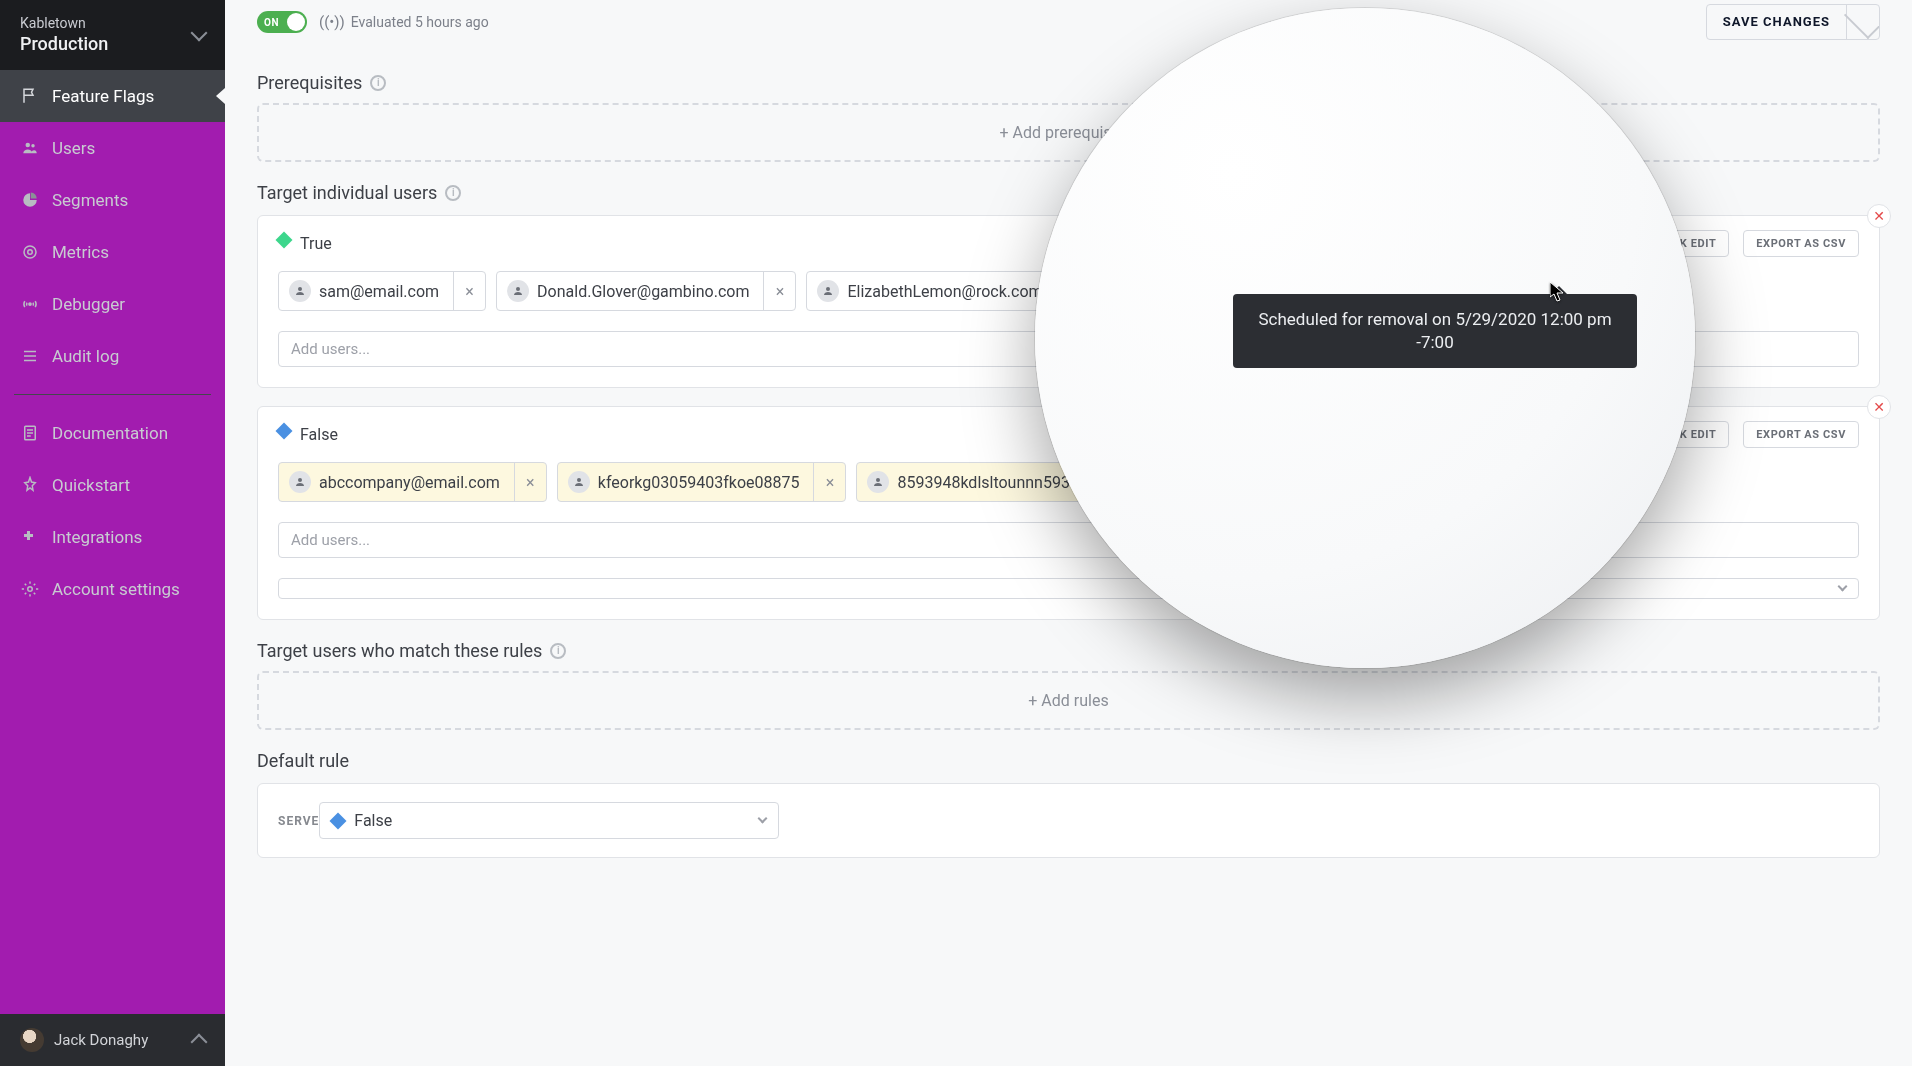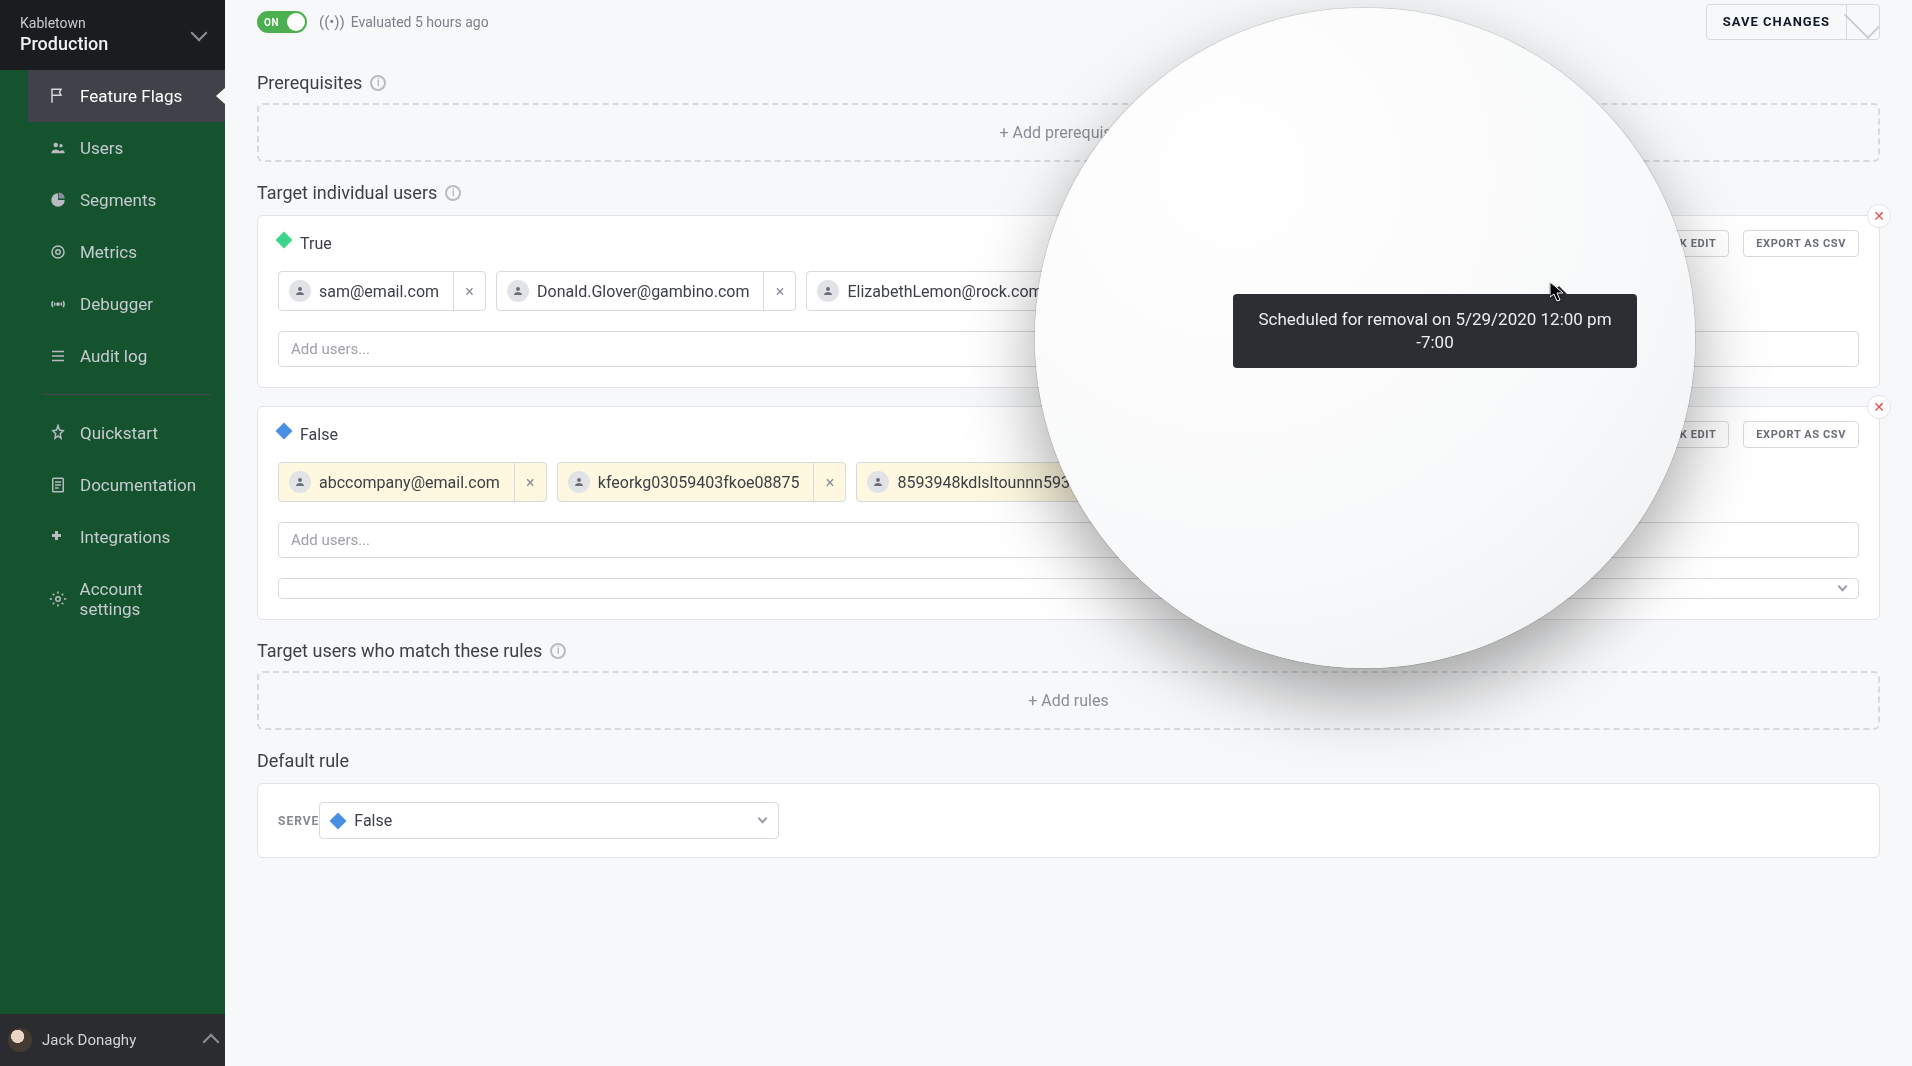--- a/index.html
+++ b/index.html
@@ -1,32 +1,32 @@
 <!DOCTYPE html>
 <html><head>
 <meta charset="utf-8">
 <style>
   * { box-sizing: border-box; margin: 0; padding: 0; font-family: -apple-system, BlinkMacSystemFont, "Segoe UI", Roboto, sans-serif; }
   body { background: #f7f8f9; color: #3d4047; display: flex; height: 100vh; overflow: hidden; }
 
   
-  .sidebar { width: 225px; background: #14532d; color: #b8bcc2; display: flex; flex-direction: column; flex-shrink: 0; }
+  .sidebar { width: 225px; background: #a21caf; color: #b8bcc2; display: flex; flex-direction: column; flex-shrink: 0; }
   .project-switcher { background: #1b1c1f; padding: 14px 20px; display: flex; align-items: center; justify-content: space-between; cursor: pointer; }
   .project-switcher .lines { line-height: 1.3; }
   .project-switcher .org { color: #c9cbd1; font-size: 14px; }
   .project-switcher .env { color: #f0f1f3; font-size: 18px; font-weight: 500; }
   .chevron { width: 12px; height: 12px; border-right: 2px solid #8b8f97; border-bottom: 2px solid #8b8f97; transform: rotate(45deg); margin-top: -4px; }
   .chevron-up { transform: rotate(-135deg); margin-top: 4px; }
-  .nav { flex: 1; display: flex; flex-direction: column; padding-top: 0; margin-left: 28px; }
+  .nav { flex: 1; display: flex; flex-direction: column; padding-top: 0; }
   .nav-item { display: flex; align-items: center; gap: 12px; padding: 16px 20px; font-size: 17px; cursor: pointer; color: #c8cbd1; position: relative; }
   .nav-item.active { background: #3f4248; color: #fff; }
   .nav-item.active::after { content: ""; position: absolute; right: 0; top: 50%; transform: translateY(-50%); border-top: 8px solid transparent; border-bottom: 8px solid transparent; border-right: 9px solid #f7f8f9; }
   .nav-divider { border: none; border-top: 1px solid #44474d; margin: 12px 14px; }
   .nav .icon { width: 20px; height: 20px; display: inline-flex; align-items: center; justify-content: center; }
-  .user-footer { background: #2a2c30; padding: 14px 8px; display: flex; align-items: center; gap: 10px; cursor: pointer; }
+  .user-footer { background: #2a2c30; padding: 14px 20px; display: flex; align-items: center; gap: 10px; cursor: pointer; }
   .avatar { width: 24px; height: 24px; border-radius: 50%; background: #6b6f77 radial-gradient(circle at 40% 35%, #e8d6c4 30%, #453b32 32%); }
   .user-footer .name { color: #d2d4d8; font-size: 15px; flex: 1; }
 
   
   .main { flex: 1; overflow: auto; padding: 0 32px 64px; position: relative; }
 
   .toprow { position: sticky; top: 0; background: #f7f8f9; padding: 4px 0 12px; display: flex; align-items: center; justify-content: space-between; }
   .toggle-wrap { display: flex; align-items: center; gap: 12px; }
   .toggle { width: 50px; height: 22px; background: #4caf50; border-radius: 12px; position: relative; color: #fff; font-size: 10px; font-weight: 700; letter-spacing: .5px; display: flex; align-items: center; padding-left: 7px; cursor:pointer; }
   .toggle::after { content: ""; position: absolute; right: 2px; top: 2px; width: 18px; height: 18px; background: #fff; border-radius: 50%; }
@@ -140,34 +140,34 @@
             <path d="M4 6h16M4 12h16M4 18h16"></path>
           </svg>
         </span>
       <span>Audit log</span>
     </div>
 
     <hr class="nav-divider">
 
     <div class="nav-item">
       <span class="icon">
+          <svg width="18" height="18" viewBox="0 0 24 24" fill="none" stroke="#b8bcc2" stroke-width="2">
+            <rect x="5" y="3" width="14" height="18" rx="1"></rect>
+            <path d="M8 8h8M8 12h8M8 16h5"></path>
+          </svg>
+        </span>
+      <span>Documentation</span>
+    </div>
+    <div class="nav-item">
+      <span class="icon">
           <svg width="18" height="18" viewBox="0 0 24 24" fill="#b8bcc2">
             <path d="M12 2l2 6 5 1-4 4 1 6-4-3-4 3 1-6-4-4 5-1z" fill="none" stroke="#b8bcc2" stroke-width="2"></path>
           </svg>
         </span>
       <span>Quickstart</span>
-    </div>
-    <div class="nav-item">
-      <span class="icon">
-          <svg width="18" height="18" viewBox="0 0 24 24" fill="none" stroke="#b8bcc2" stroke-width="2">
-            <rect x="5" y="3" width="14" height="18" rx="1"></rect>
-            <path d="M8 8h8M8 12h8M8 16h5"></path>
-          </svg>
-        </span>
-      <span>Documentation</span>
     </div>
     <div class="nav-item">
       <span class="icon">
           <svg width="18" height="18" viewBox="0 0 24 24" fill="#b8bcc2">
             <path d="M4 8h4V4h4v4h4v4h-4v4h-4v-4H4z"></path>
           </svg>
         </span>
       <span>Integrations</span>
     </div>
     <div class="nav-item">

